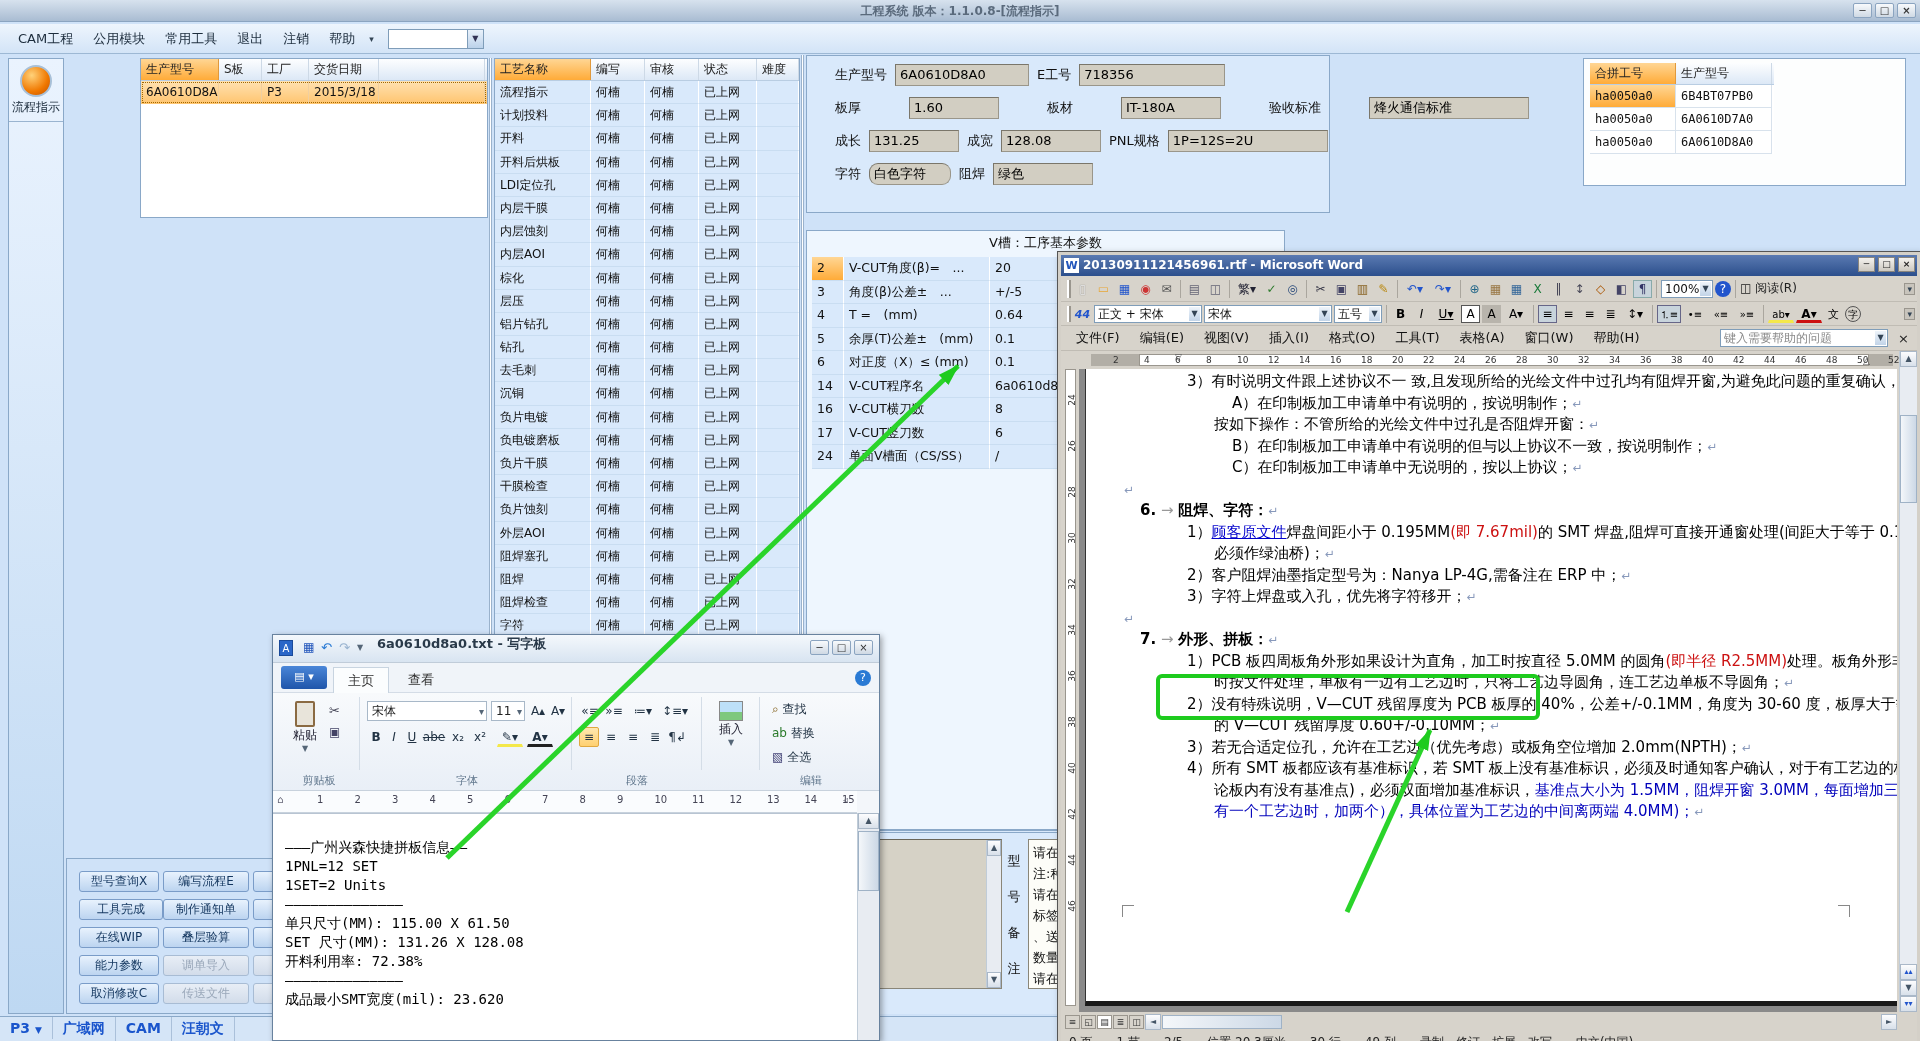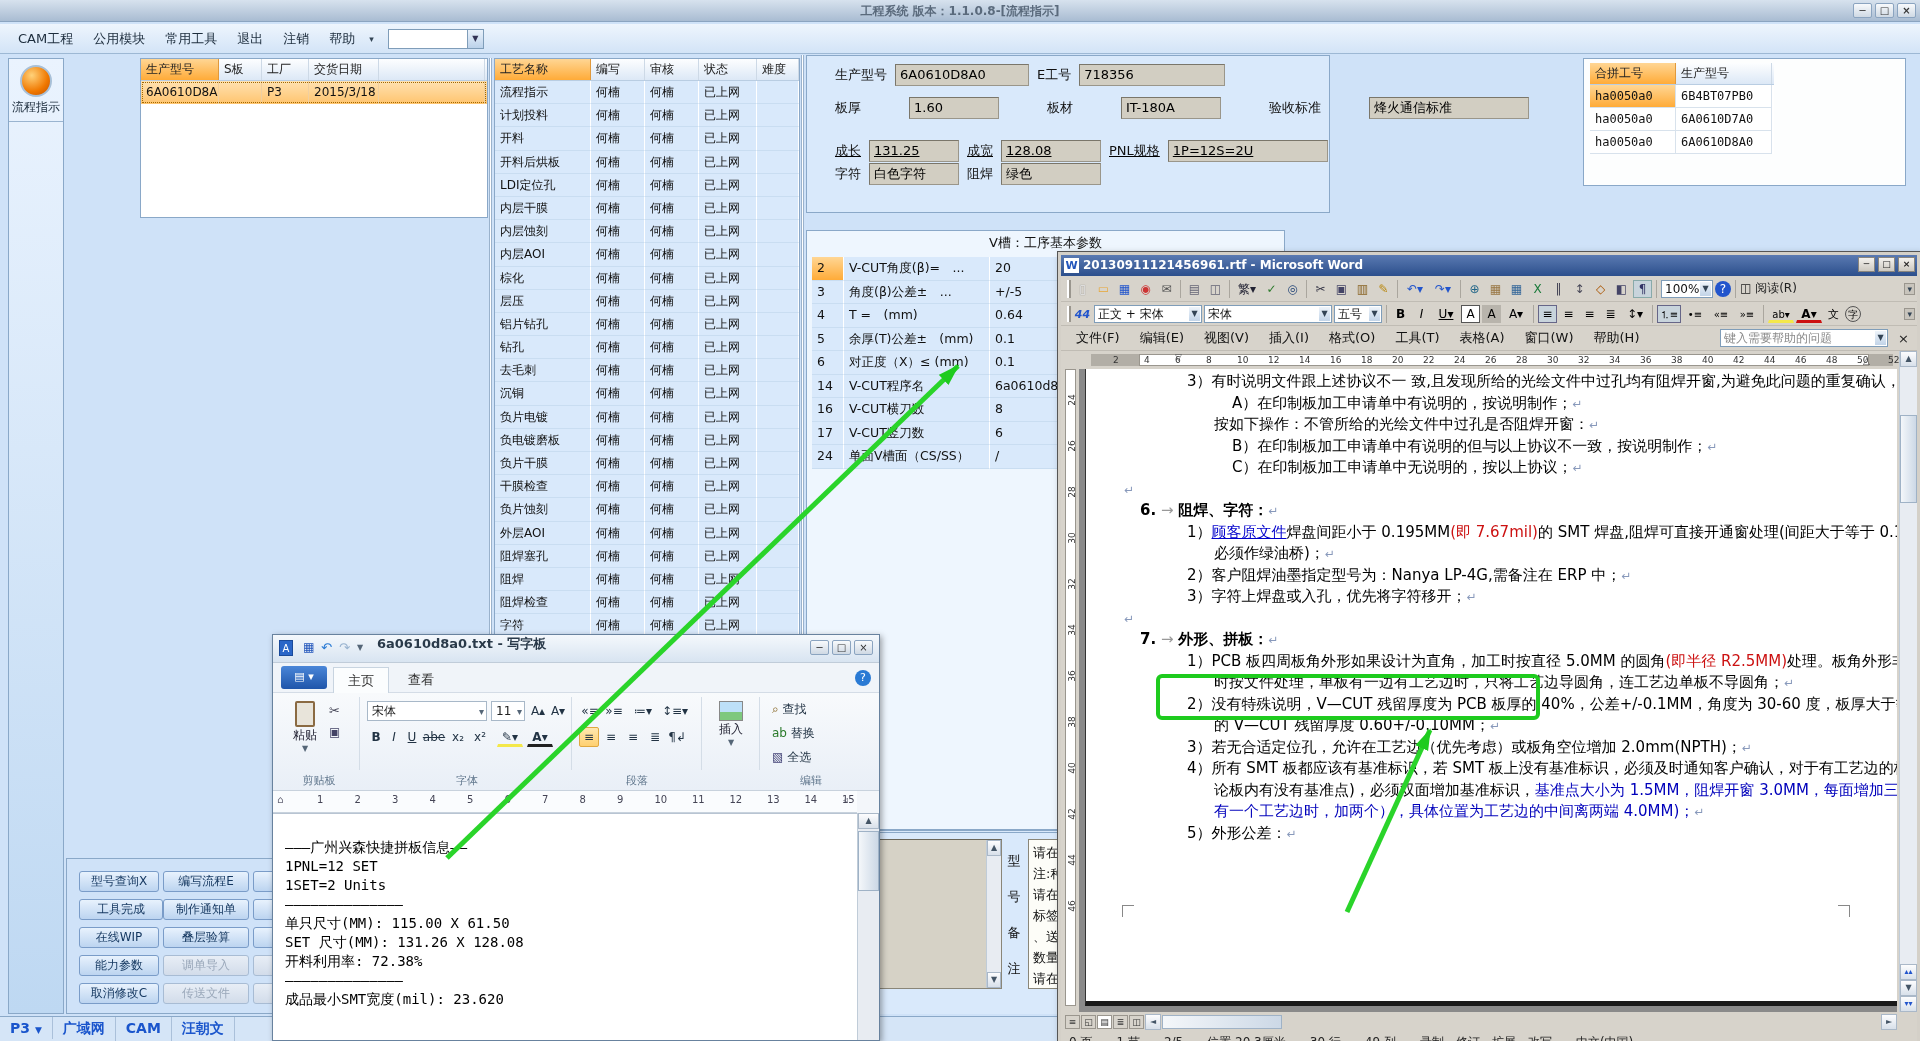--- a/index.html
+++ b/index.html
@@ -337,31 +337,31 @@
         <div class="finput" style="width: 146px;">718356</div>
       </div>
       <div class="frow" style="left: 28px; top: 41px; gap: 48px;">
         <div class="flabel">板厚</div>
         <div class="finput" style="width: 90px;">1.60</div>
         <div class="flabel">板材</div>
         <div class="finput" style="width: 100px;">IT-180A</div>
         <div class="flabel">验收标准</div>
         <div class="finput" style="width: 160px;">烽火通信标准</div>
       </div>
-      <div class="frow" style="left: 28px; top: 84px; text-decoration: underline;">
+      <div class="frow" style="left: 28px; top: 74px;">
         <div class="flabel">成长</div>
         <div class="finput" style="width: 90px;">131.25</div>
         <div class="flabel">成宽</div>
         <div class="finput" style="width: 100px;">128.08</div>
         <div class="flabel">PNL规格</div>
         <div class="finput" style="width: 160px;">1P=12S=2U</div>
       </div>
       <div class="frow" style="left: 28px; top: 107px;">
         <div class="flabel">字符</div>
-        <div class="finput" style="width: 90px;">白色字符</div>
+        <div class="finput" style="width: 82px; border-radius: 9px;">白色字符</div>
         <div class="flabel">阻焊</div>
         <div class="finput" style="width: 100px;">绿色</div>
       </div>
     </div>
 
   <div class="abs panel" style="left:1583px;top:58px;width:323px;height:128px;background:#fdfefe;">
     <div class="abs" id="mergepanel" style="left:6px;top:4px;width:184px;">
         <div class="hdr">
           <div class="hcell sel" style="width: 86px;">合拼工号</div>
           <div class="hcell" style="width: 96px;">生产型号</div>
@@ -752,21 +752,20 @@
             <div class="doc-line i-mar"><span class="seg-m">↵</span></div>
             <div class="doc-line i-sec"><span class="seg-b">7.</span><span class="seg-tb"> → </span><span class="seg-b">外形、拼板：</span><span class="seg-m">↵</span></div>
             <div class="doc-line i-item"><span>1）PCB 板四周板角外形如果设计为直角，加工时按直径 5.0MM 的圆角</span><span class="seg-r">(即半径 R2.5MM)</span><span>处理。板角外形非直角</span></div>
             <div class="doc-line i-wrap"><span>时按文件处理，单板有一边有工艺边时，只将工艺边导圆角，连工艺边单板不导圆角；</span><span class="seg-m">↵</span></div>
             <div class="doc-line i-item"><span>2）没有特殊说明，V—CUT 残留厚度为 PCB 板厚的 40%，公差+/-0.1MM，角度为 30-60 度，板厚大于等于 2.0MM</span></div>
             <div class="doc-line i-wrap"><span>的 V—CUT 残留厚度 0.60+/-0.10MM；</span><span class="seg-m">↵</span></div>
             <div class="doc-line i-item"><span>3）若无合适定位孔，允许在工艺边（优先考虑）或板角空位增加 2.0mm(NPTH)；</span><span class="seg-m">↵</span></div>
             <div class="doc-line i-item"><span>4）所有 SMT 板都应该有基准标识，若 SMT 板上没有基准标识，必须及时通知客户确认，对于有工艺边的板(无</span></div>
             <div class="doc-line i-wrap"><span>论板内有没有基准点)，必须双面增加基准标识，</span><span class="seg-bl">基准点大小为 1.5MM，阻焊开窗 3.0MM，每面增加三个（只</span></div>
             <div class="doc-line i-wrap"><span class="seg-bl">有一个工艺边时，加两个），具体位置为工艺边的中间离两端 4.0MM)；</span><span class="seg-m">↵</span></div>
-            <div class="doc-line i-item"><span>5）外形公差：</span><span class="seg-m">↵</span></div>
           </div>
         <div class="cropmark" style="left:36px;top:536px;border-left-width:1px;border-top-width:1px;border-color:#888;"></div>
         <div class="cropmark" style="left:752px;top:536px;border-right-width:1px;border-top-width:1px;border-color:#888;"></div>
       </div>
     </div>
     <div class="abs scroll" style="right:0;top:96px;width:18px;height:661px;">
       <div class="scbtn">▲</div>
       <div class="scthumb" style="height:88px;margin-top:48px;"></div>
       <div class="abs" style="bottom:0;width:100%;">
         <div class="scbtn" style="color:#2255cc;">▴▴</div>

